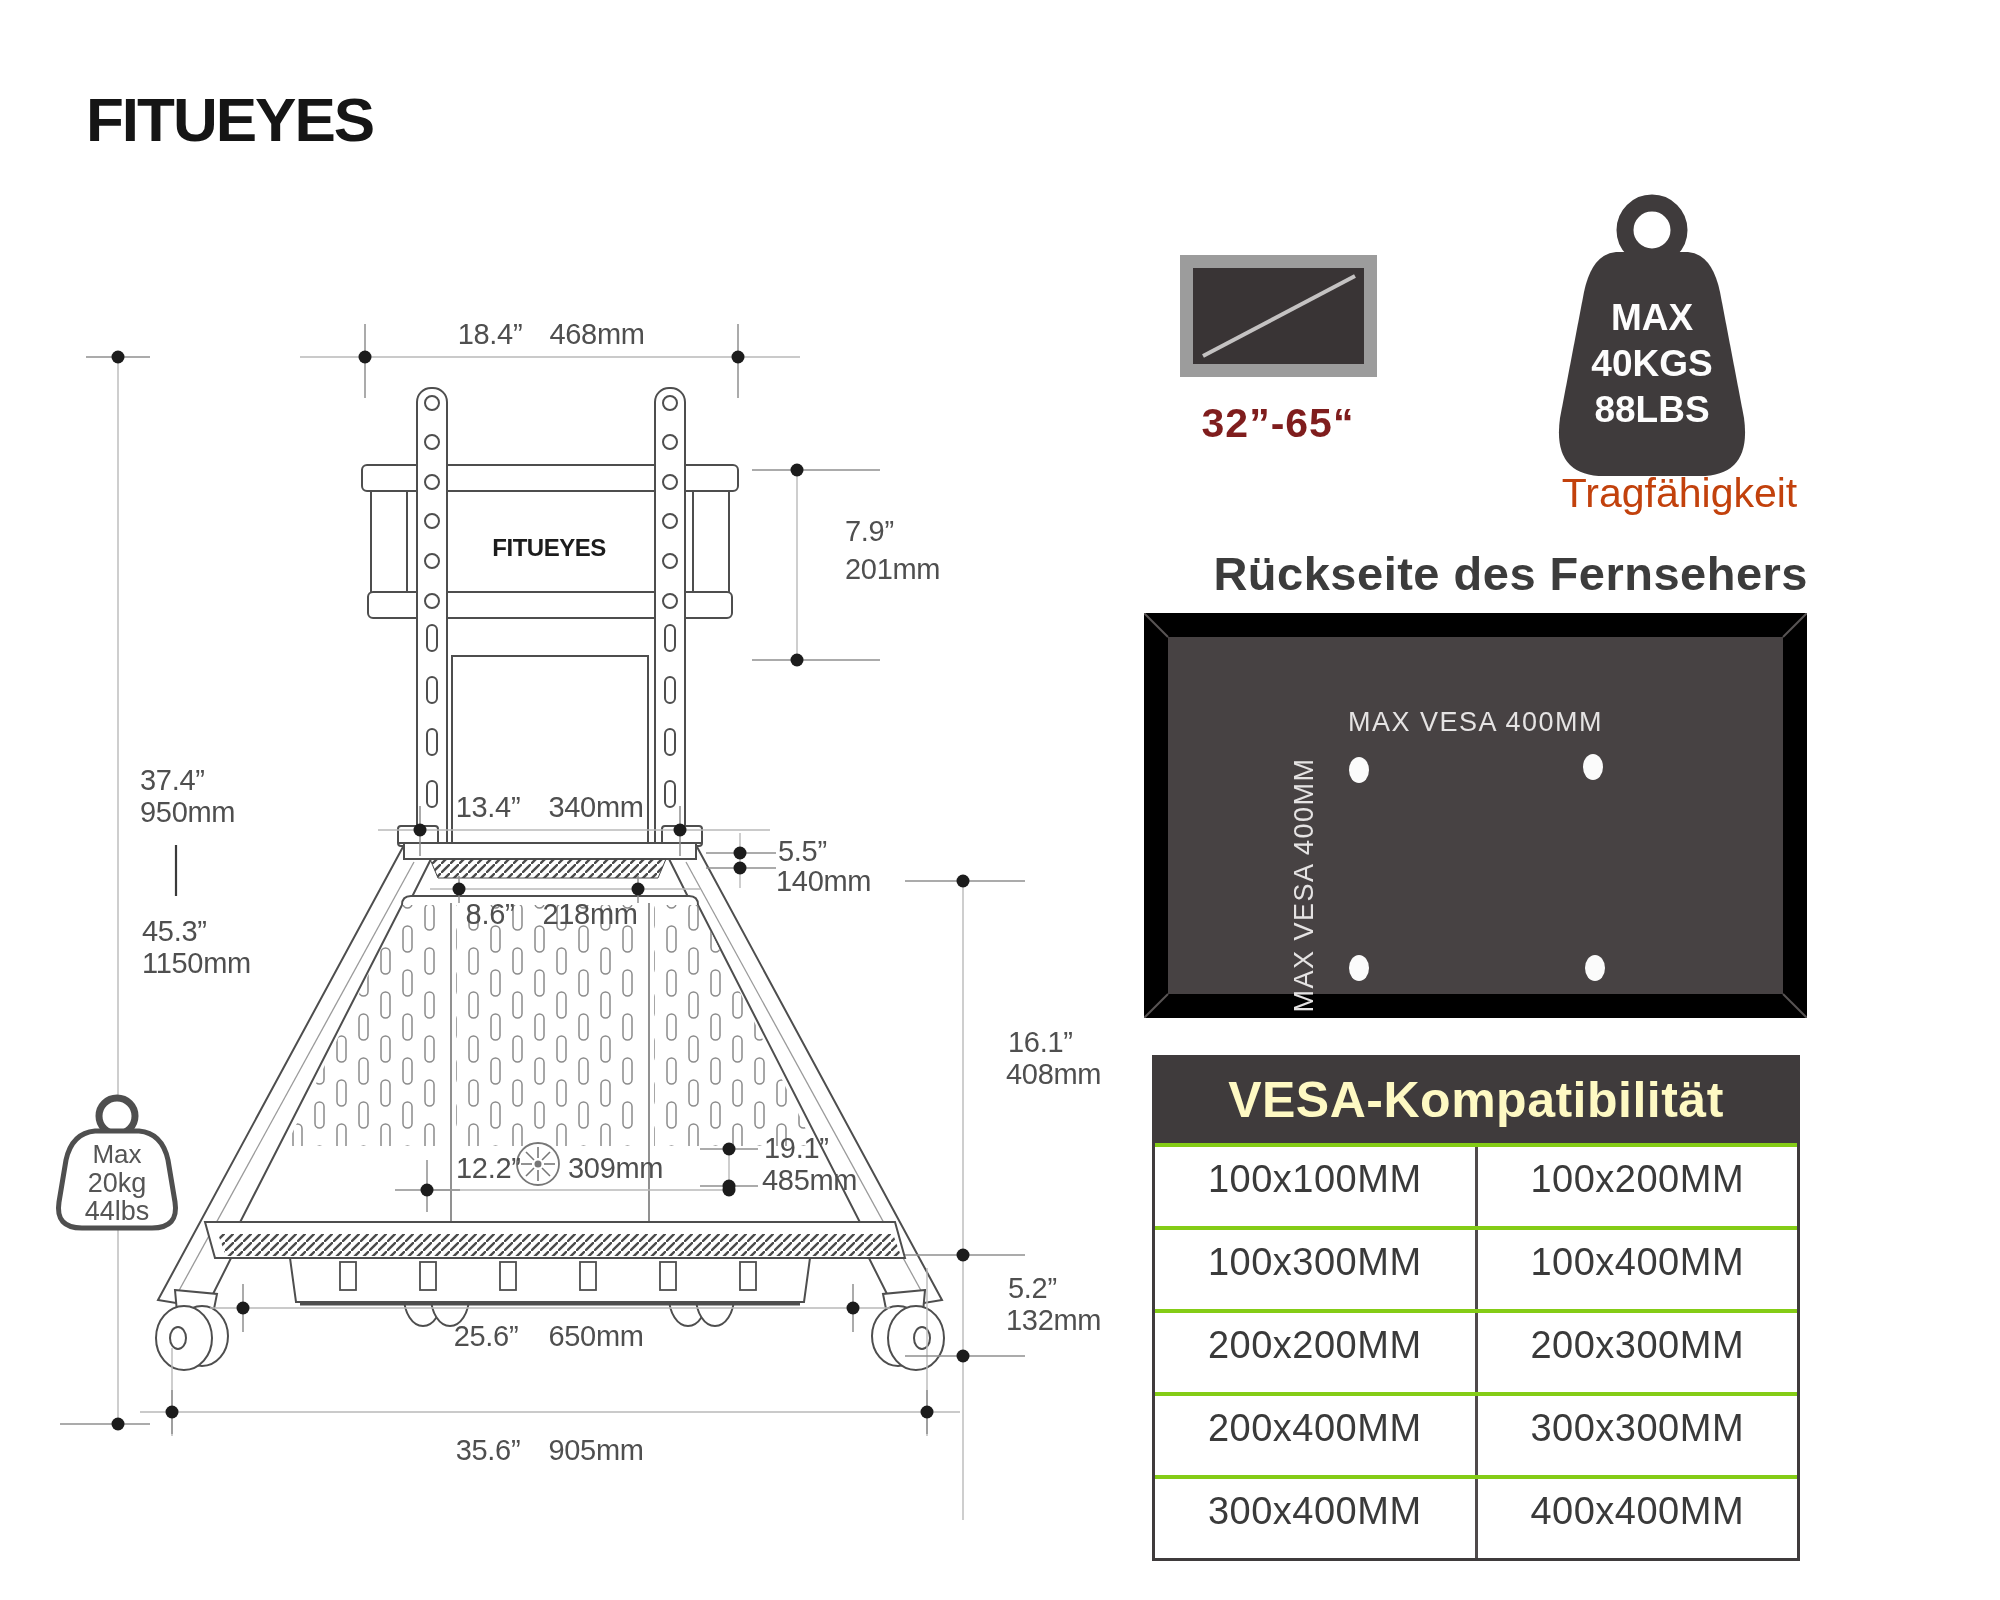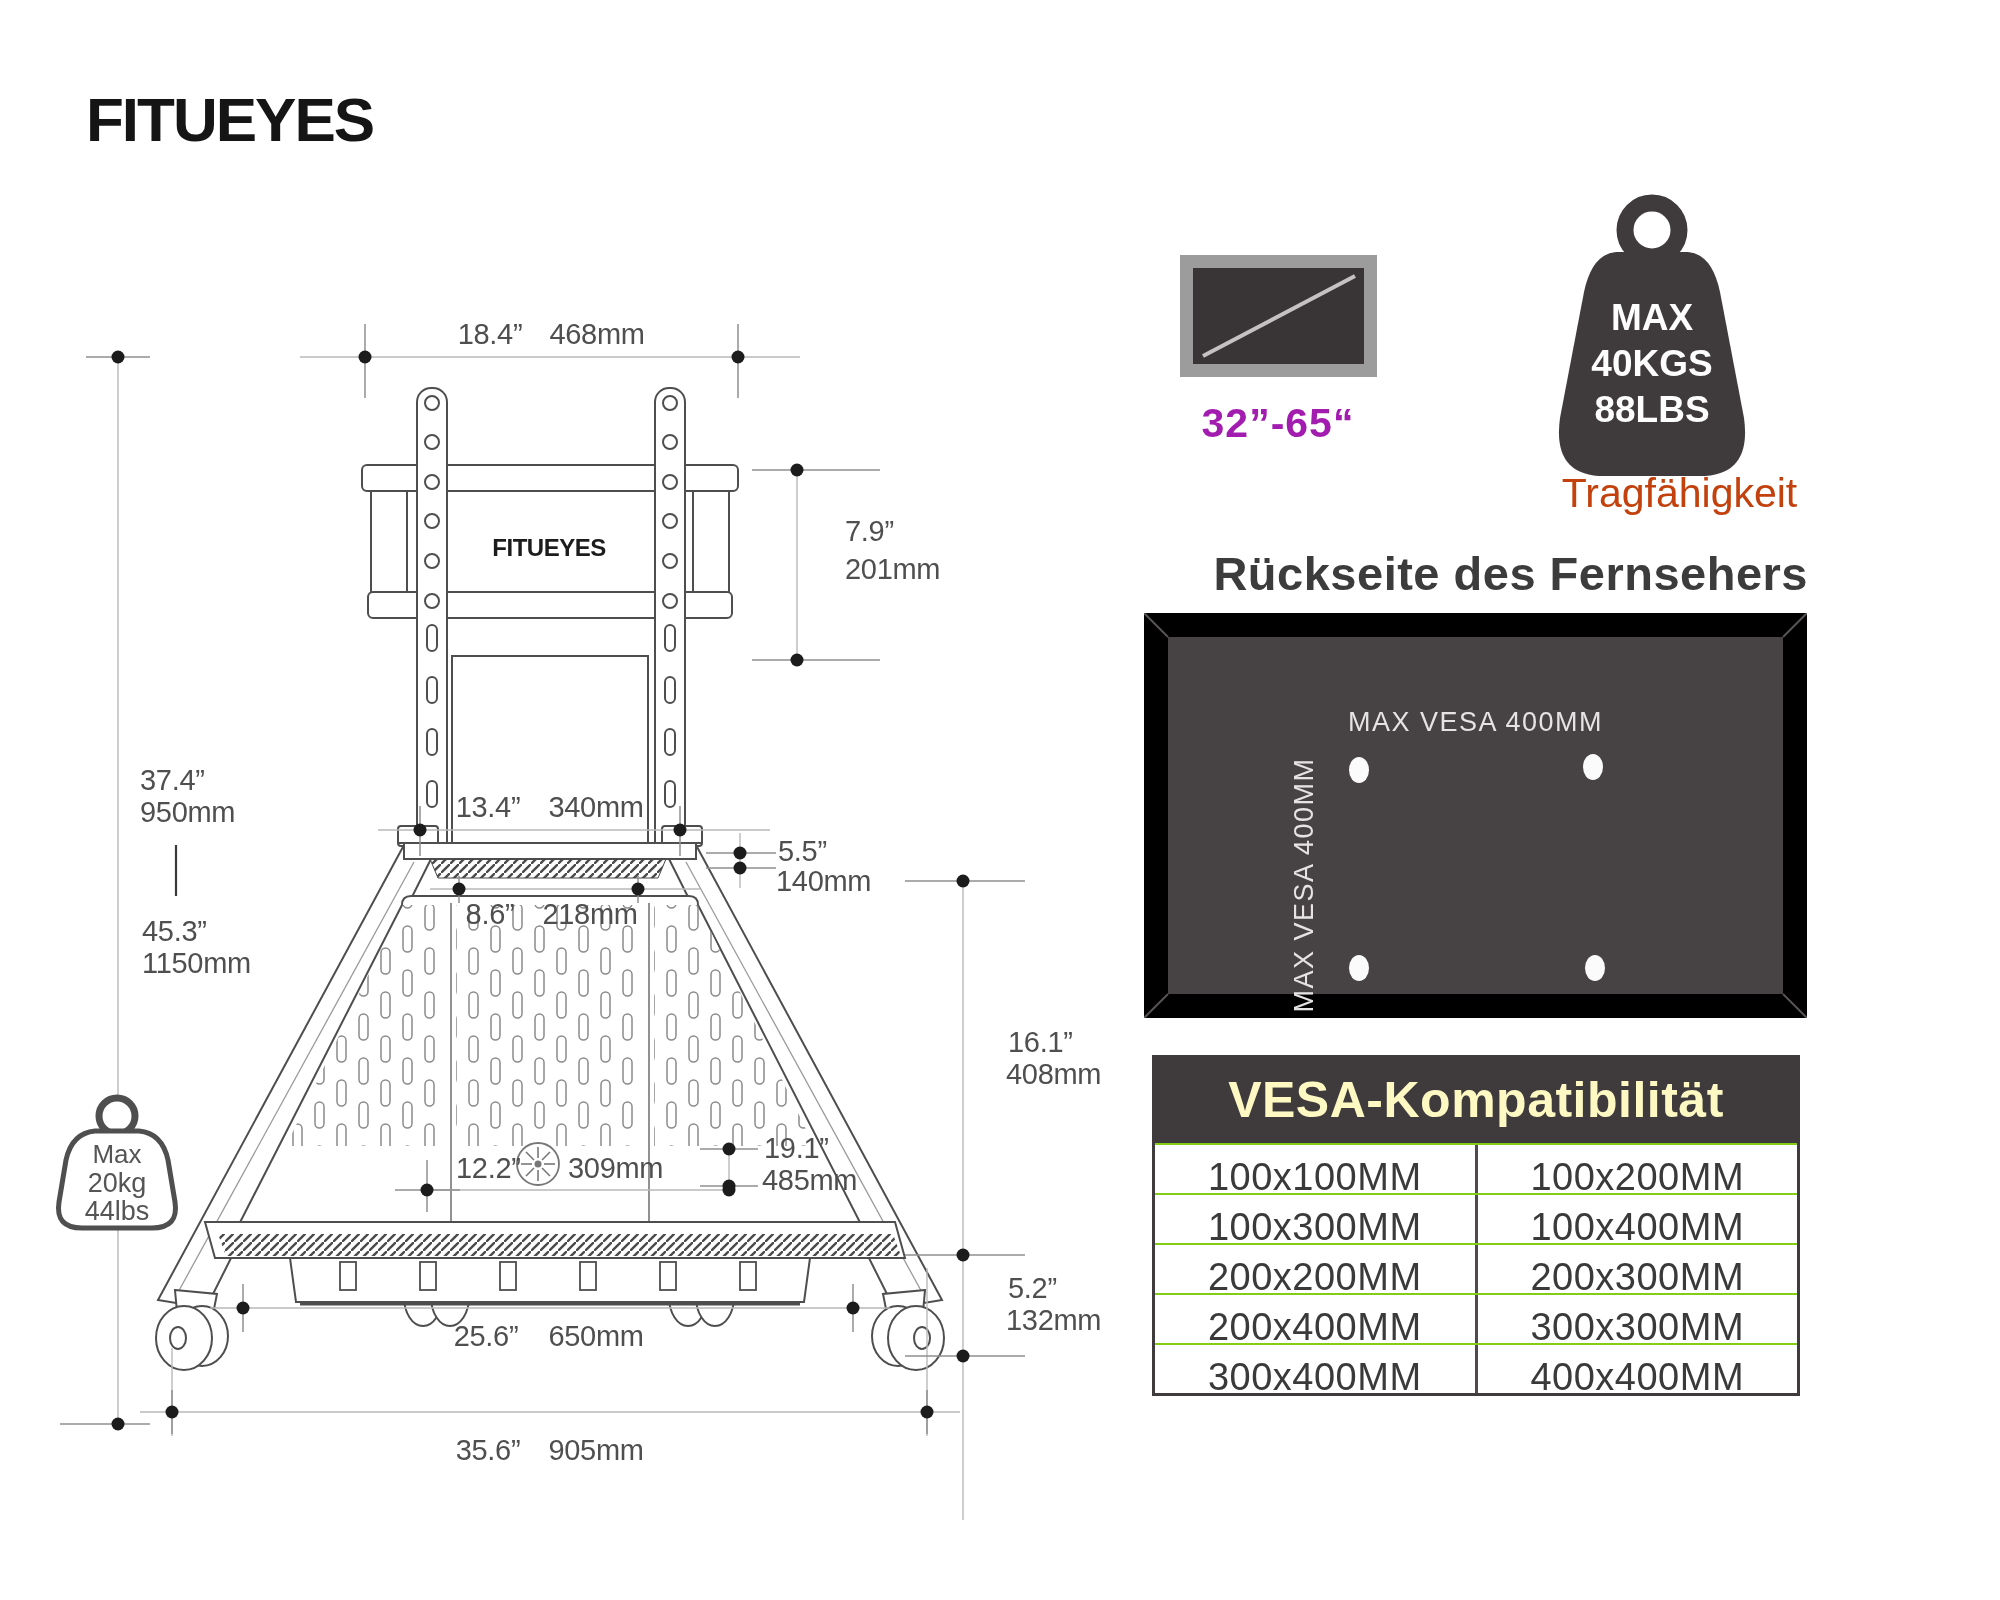--- a/index.html
+++ b/index.html
@@ -8,40 +8,40 @@
     position:relative; width:2000px; height:1600px; background:#ffffff;
     font-family:"Liberation Sans", sans-serif; overflow:hidden;
   }
   .abs { position:absolute; }
   svg text { font-family:"Liberation Sans", sans-serif; }
 
   
   .tv-icon { left:1180px; top:255px; width:197px; height:122px;
     border:13px solid #9c9c9c; background:#393435; }
   .tv-size-caption { left:1158px; top:400px; width:240px; text-align:center;
-    font-size:41px; font-weight:bold; color:#a21caf; letter-spacing:1px; }
+    font-size:41px; font-weight:bold; color:#7f1d1d; letter-spacing:1px; }
   .capacity-badge { left:1528px; top:180px; }
   .capacity-caption { left:1527px; top:470px; width:305px; text-align:center;
     font-size:41px; font-weight:normal; color:#c2410c; }
   .backside-title { left:1146px; top:546px; width:662px; text-align:right;
     font-size:47px; font-weight:bold; color:#3c3c3c; letter-spacing:0.5px; }
 
   .back-panel { left:1144px; top:613px; width:663px; height:405px; background:#000000; }
   .back-panel-inner { position:absolute; left:24px; top:24px; right:24px; bottom:24px; background:#474243; }
   .vesa-h-label { position:absolute; left:0; top:70px; width:100%; text-align:center;
     font-size:27px; color:#e5e3e3; letter-spacing:1.5px; }
   .vesa-v-label { position:absolute; left:-13px; top:232px; width:300px; height:32px;
     transform:rotate(-90deg); text-align:center;
     font-size:27px; color:#e5e3e3; letter-spacing:1.5px; }
   .vesa-hole { position:absolute; width:20px; height:26px; border-radius:50%; background:#fbfbfb; }
 
   .vesa-table { left:1152px; top:1055px; width:648px; border:3px solid #3f3b3c; background:#fff; }
   .vesa-table-header { height:85px; background:#3f3b3c; color:#fef9c3; text-align:center;
     font-size:50px; font-weight:bold; line-height:85px; letter-spacing:0.5px; }
-  .vesa-row { display:flex; height:50px; border-top:2px solid #84cc16; }
+  .vesa-row { display:flex; height:83px; border-top:4px solid #84cc16; }
   .vesa-cell { flex:1; text-align:center; font-size:38px; color:#3a3a3a;
     line-height:64px; letter-spacing:0.5px; }
   .vesa-cell + .vesa-cell { border-left:3px solid #4f4a4b; }
 
   
   .dim-text { fill:#4f4f4f; font-size:29px; letter-spacing:-0.3px; }
   .logo-text { fill:#151515; font-size:62px; letter-spacing:-2px; }
 </style>
 </head>
 <body>

